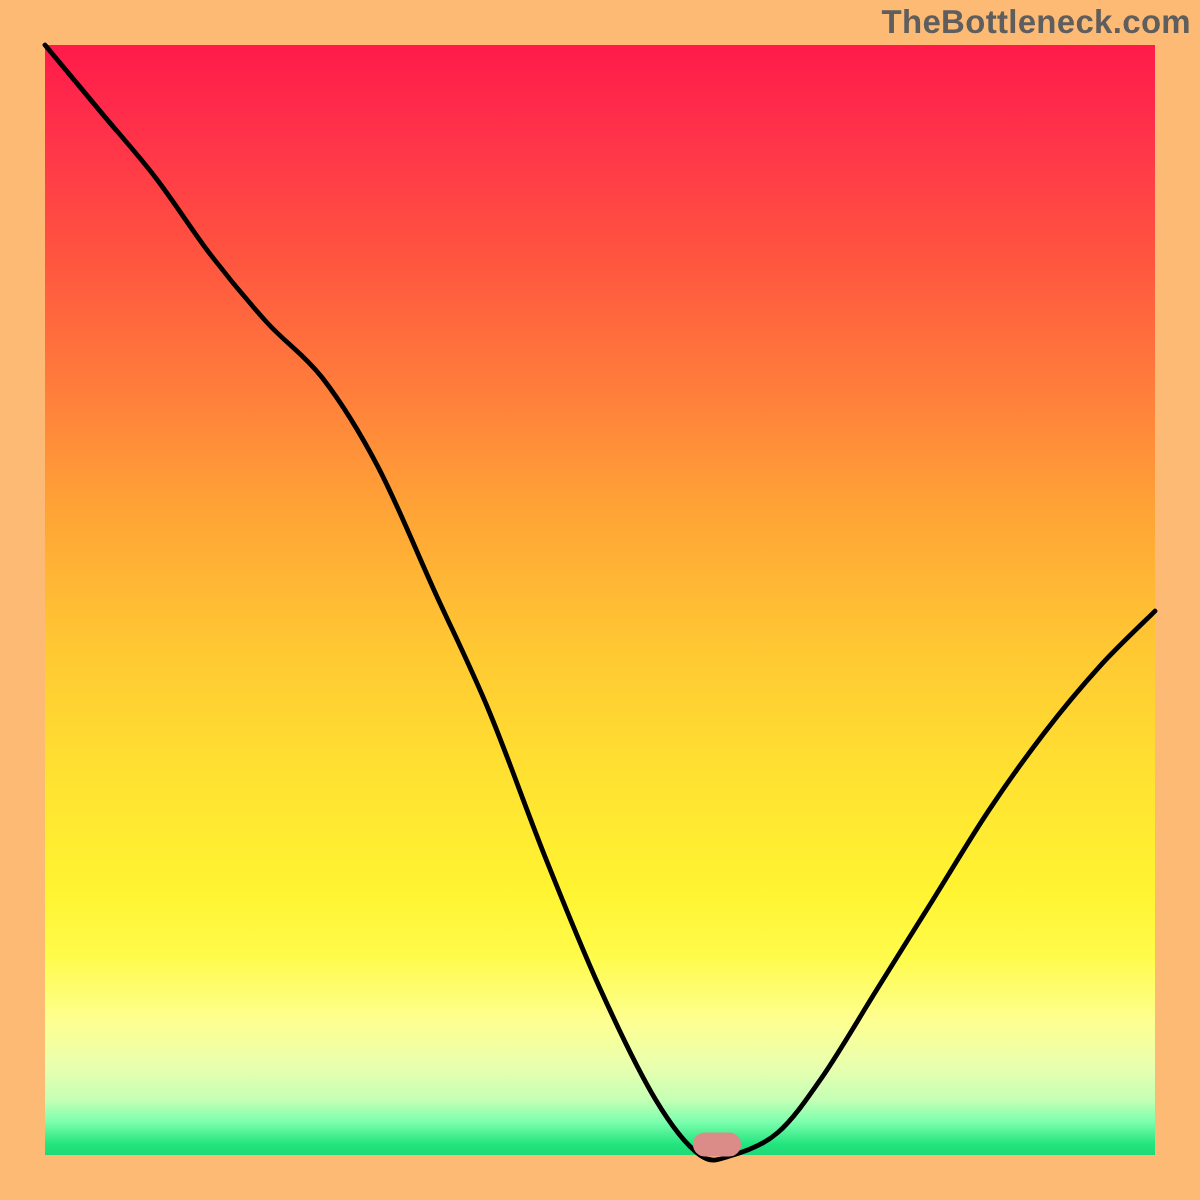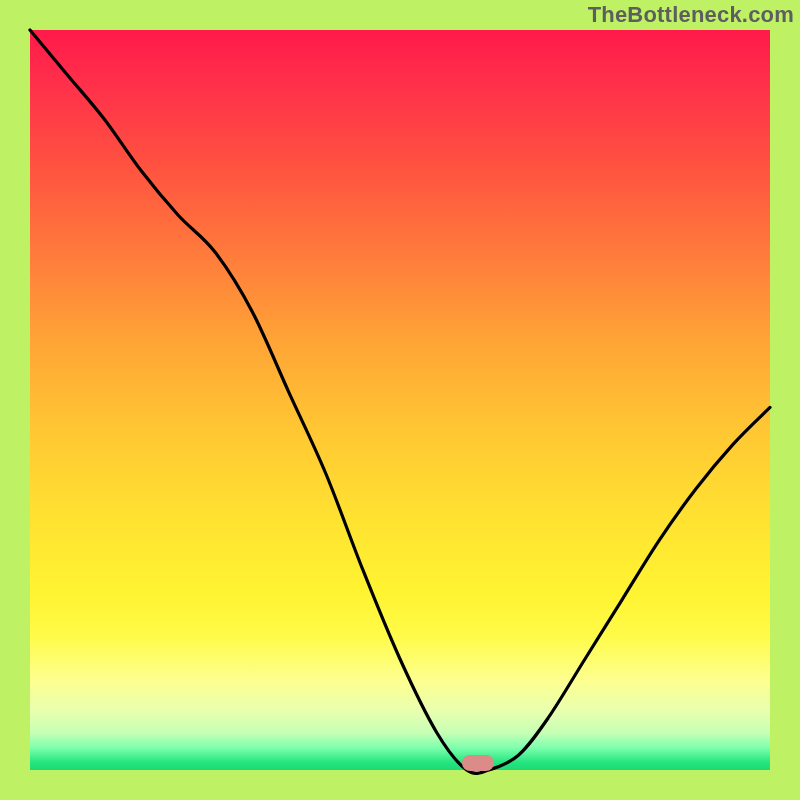--- a/index.html
+++ b/index.html
@@ -8,21 +8,21 @@
     width: 800px;
     height: 800px;
     background: #000;
     font-family: Arial, Helvetica, sans-serif;
     overflow: hidden;
   }
   .frame {
     position: relative;
     width: 800px;
     height: 800px;
-    background: #bef264;
+    background: #fdba74;
   }
   .attribution {
     position: absolute;
     top: 2px;
     right: 6px;
     color: #5e5e5e;
     font-size: 22px;
     font-weight: 600;
     letter-spacing: 0.2px;
     user-select: none;

